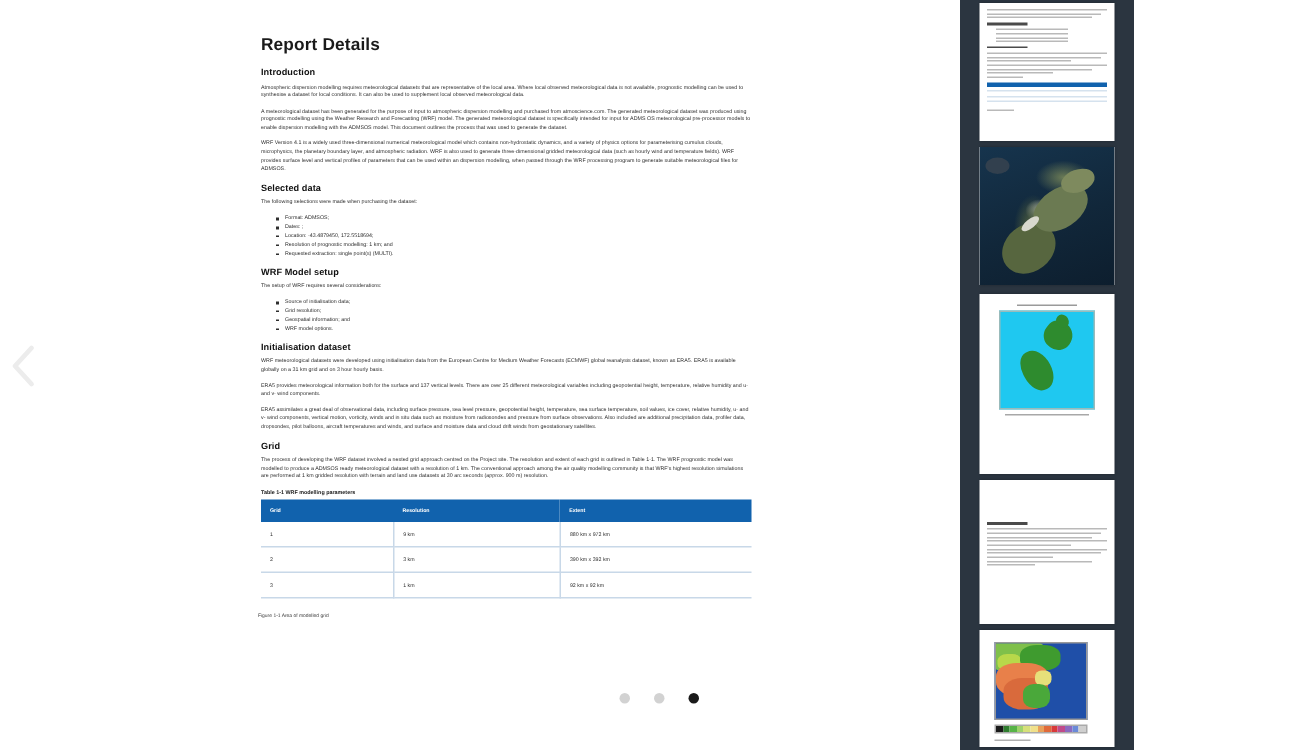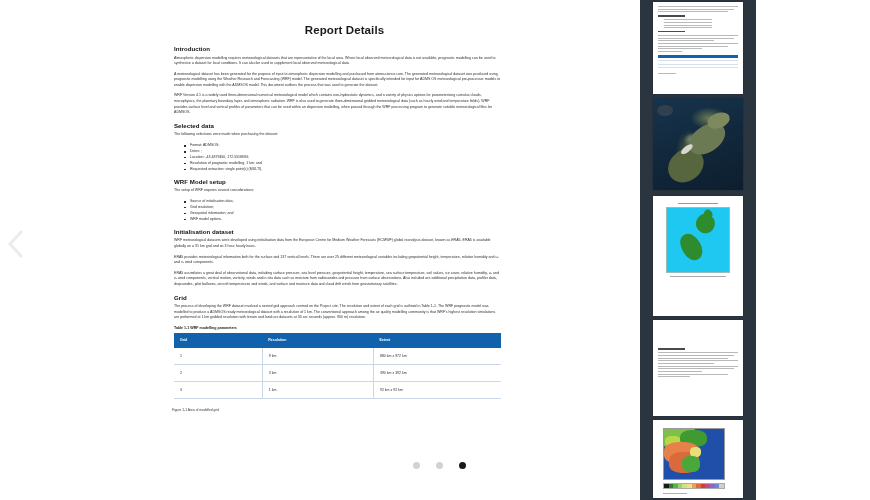--- a/index.html
+++ b/index.html
@@ -54,21 +54,20 @@
     padding: 0;
   }
 
   
   .doc-title {
     font-size: 11.5px;
     font-weight: bold;
     color: #1a1a1a;
     letter-spacing: .1px;
     margin: 24px 0 9px 4px;
-    text-align: center;
   }
   .h2 {
     font-size: 6.1px;
     font-weight: bold;
     color: #111111;
     margin: 0 0 3.5px 4px;
     letter-spacing: .05px;
   }
   .h2.tight { margin-top: 6px; }
 

